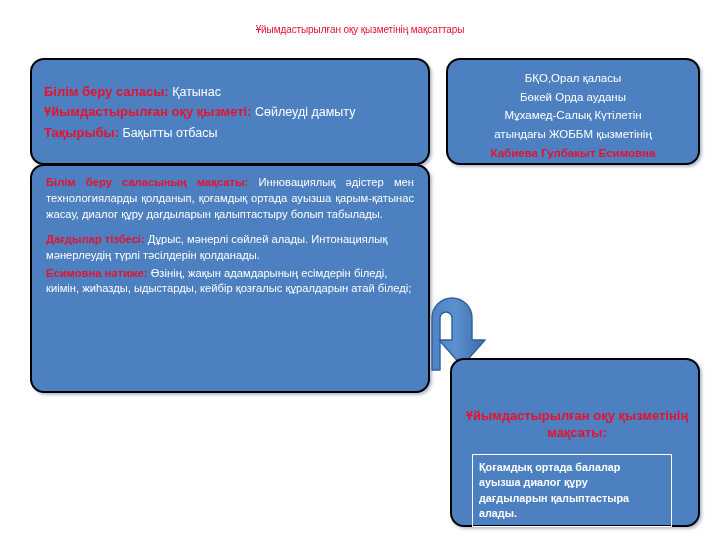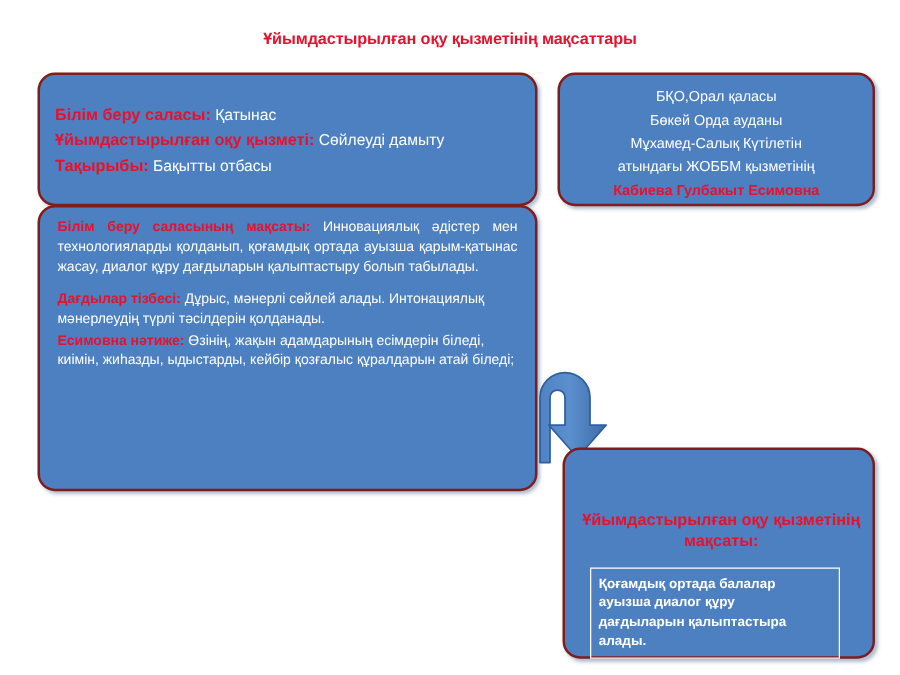--- a/index.html
+++ b/index.html
@@ -21,31 +21,31 @@
   }
 
   
   #slide-title {
     position: absolute;
     left: 0;
     top: 24px;
     width: 720px;
     text-align: center;
     color: #e8112d;
-    font-size: 13px;
-    font-weight: bold;
+    font-size: 10px;
+    font-weight: normal;
     letter-spacing: -0.1px;
     line-height: 1.1;
   }
 
   
   .blue-box {
     position: absolute;
     background: #4d80c0;
-    border: 2px solid #7f1d1d;
+    border: 2px solid #000000;
     border-radius: 14px;
     box-sizing: border-box;
     box-shadow: 2px 2px 3px rgba(80,110,150,0.45);
   }
 
   #box-header-left {
     left: 30px;
     top: 58px;
     width: 400px;
     height: 107px;

